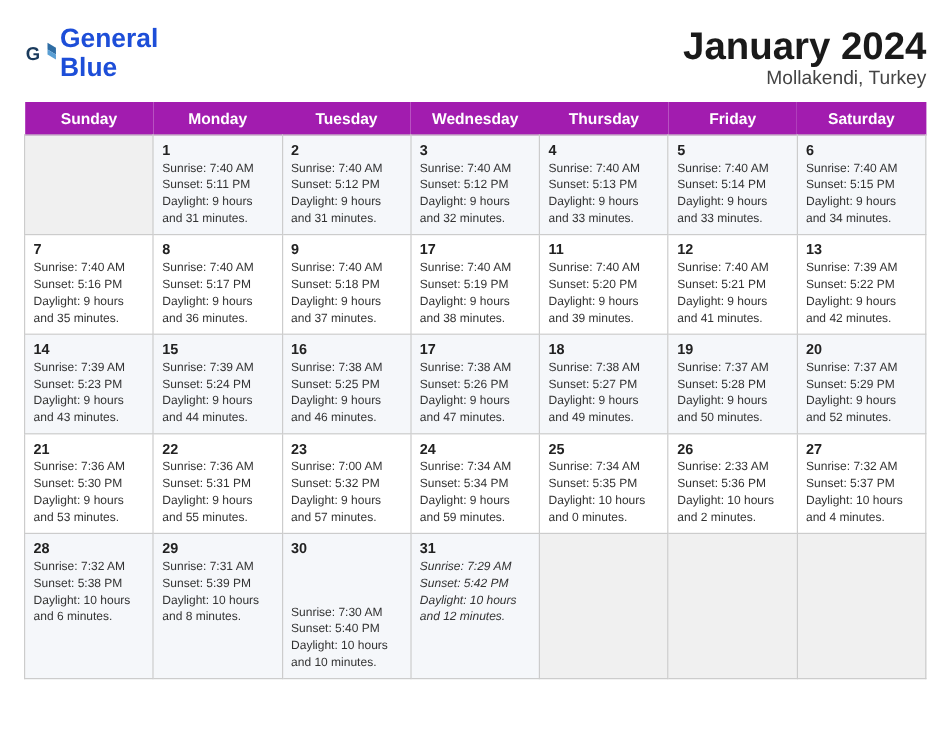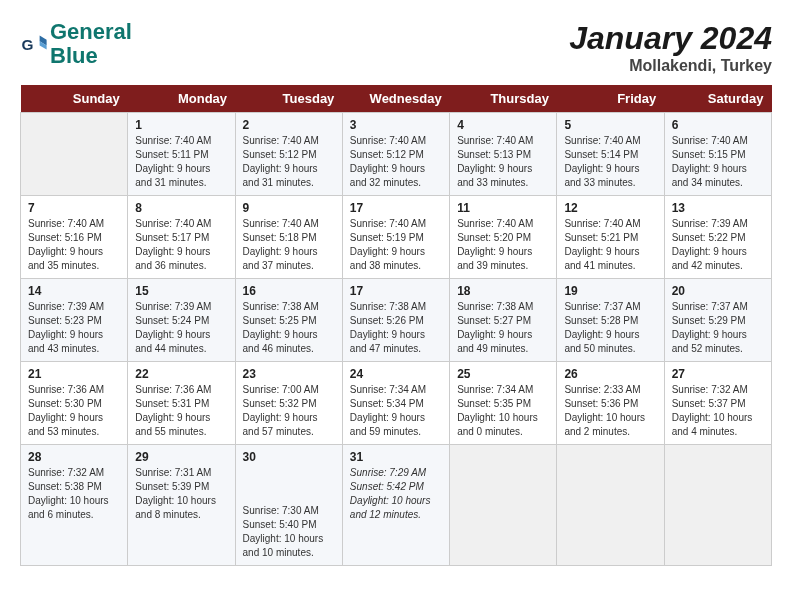--- a/index.html
+++ b/index.html
@@ -20,50 +20,48 @@
       display: flex;
       align-items: center;
     }
     .logo-text {
       font-size: 22px;
       font-weight: bold;
       color: #1a3a5c;
       line-height: 1.1;
     }
     .logo-text span {
-      color: #0f766e;
+      color: #1d4ed8;
     }
     .logo-icon {
       width: 28px;
       height: 28px;
       margin-right: 2px;
     }
     .title-block {
       text-align: right;
     }
     .month-year {
       font-size: 32px;
       font-weight: bold;
       color: #1a1a1a;
-      font-style: italic;
     }
     .location {
       font-size: 16px;
       color: #444;
-      font-weight: bold;
     }
     table {
       width: 100%;
       border-collapse: collapse;
       table-layout: fixed;
     }
     thead tr th {
-      background-color: #7f1d1d;
+      background-color: #a21caf;
       color: #fff;
-      text-align: right;
+      text-align: center;
       padding: 6px 8px;
       font-size: 13px;
       font-weight: bold;
     }
     tbody tr td {
       border: 1px solid #ccc;
       vertical-align: top;
       padding: 5px 7px;
       font-size: 10.5px;
       color: #222;

